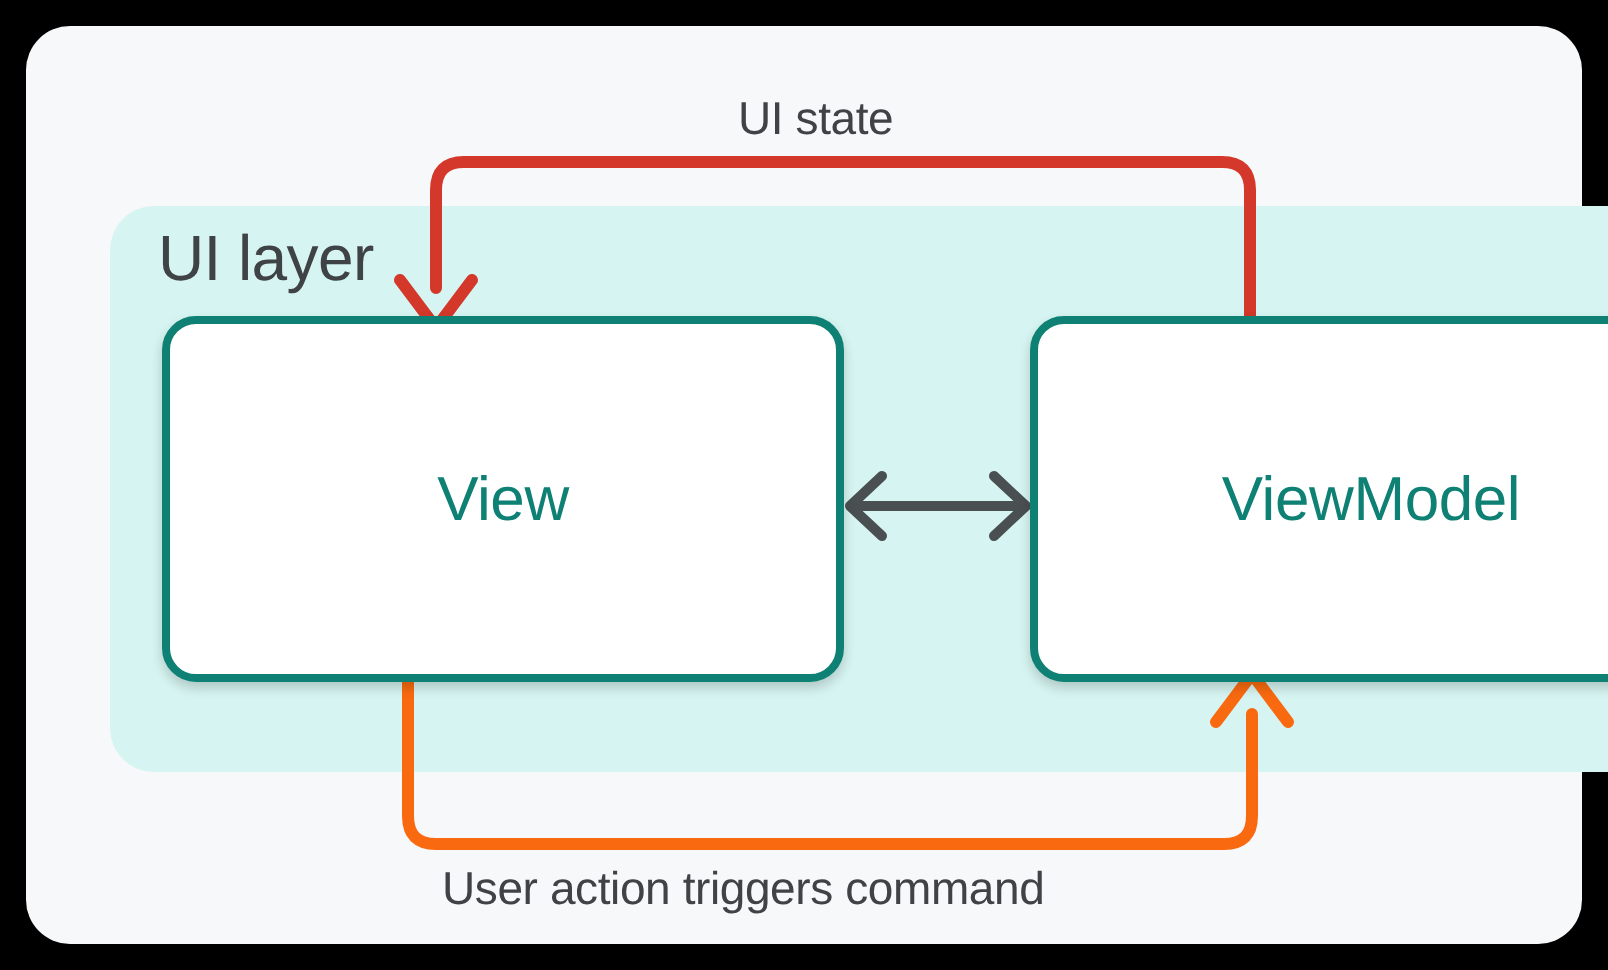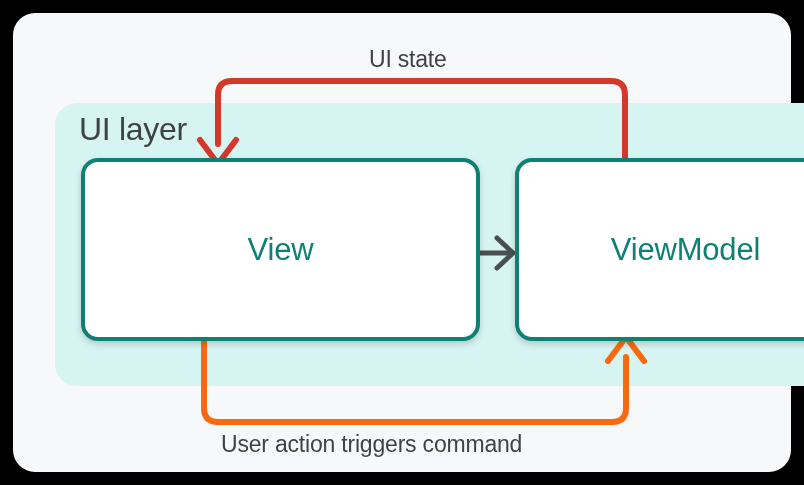--- a/index.html
+++ b/index.html
@@ -60,21 +60,21 @@
   .node-label {
     font-size: 31px;
     font-weight: 400;
     color: #0e8074;
     letter-spacing: -0.2px;
     white-space: nowrap;
   }
   #node-view {
     left: 68px;
     top: 145px;
-    width: 399px;
+    width: 341px;
     height: 183px;
   }
   #node-viewmodel {
     left: 502px;
     top: 145px;
     width: 341px;
     height: 183px;
   }
   
   .edge-label {

